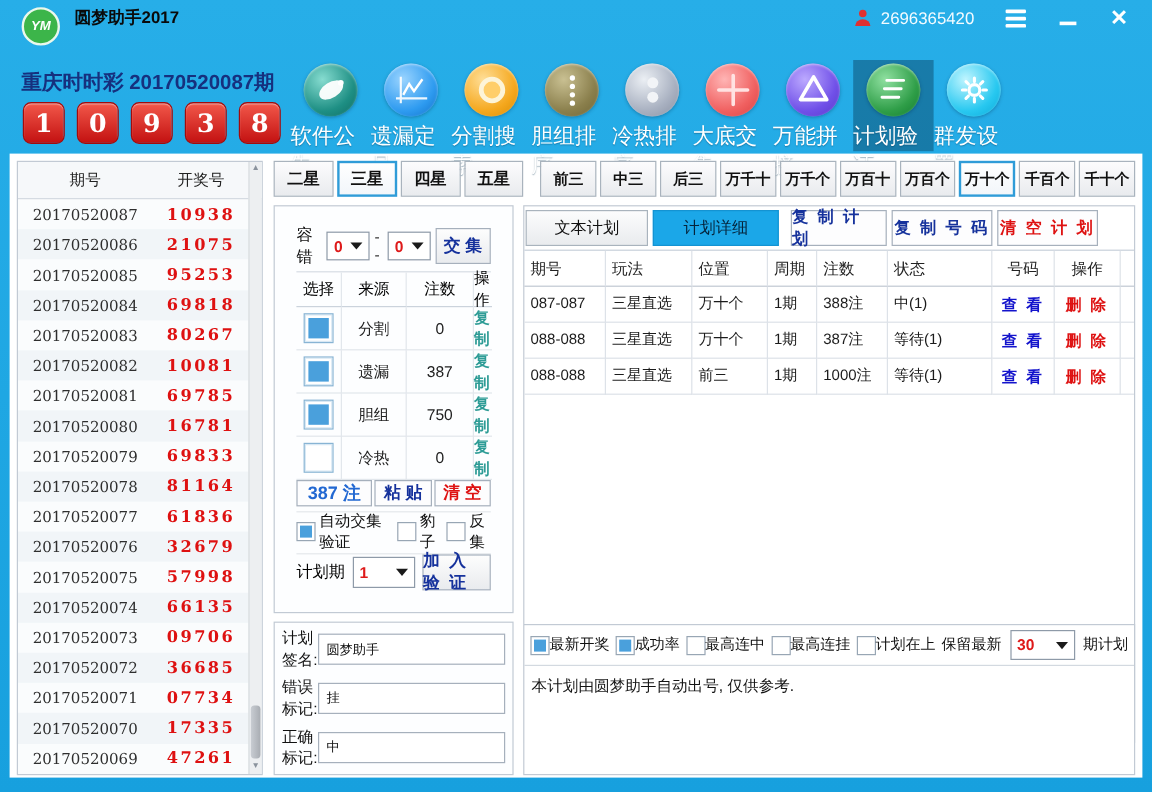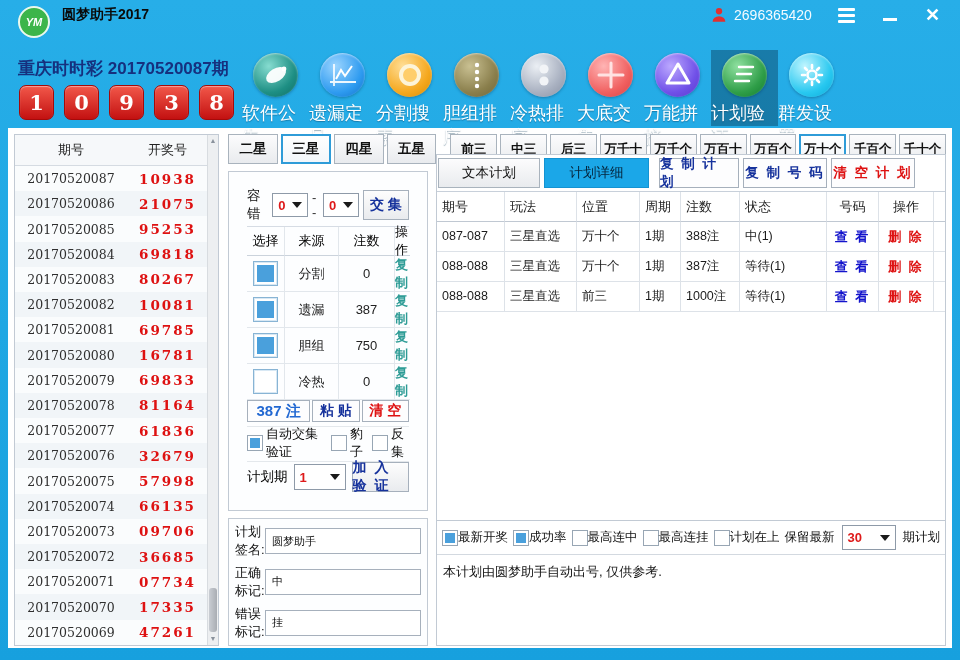--- a/index.html
+++ b/index.html
@@ -109,21 +109,21 @@
                    background:#FDFDFE;font-weight:bold;font-size:14px;}
   .result-bar .seg.count{flex:1.35;font-size:15px;}
   .opt-row{display:flex;align-items:center;height:32px;gap:4px;font-size:13px;color:#111;border-top:1px solid #E4E8EC;margin-top:4px;}
   .opt-row .grp{display:flex;align-items:center;gap:3px;}
   .period-row{display:flex;align-items:center;height:34px;gap:6px;border-top:1px solid #E4E8EC;margin-top:2px;}
   .period-row .lbl{font-size:13.5px;}
   .period-row .sel{width:52px;height:26px;}
   .btn-add{flex:1;height:30px;font-size:14px;letter-spacing:2px;}
 
   
-  .plan{position:absolute;left:436px;top:154px;width:510px;height:448px;border:1px solid #C2CAD4;
+  .plan{position:absolute;left:436px;top:171px;width:510px;height:448px;border:1px solid #C2CAD4;
         background:#FFFFFF;box-sizing:border-box;}
   .plan-tabs{display:flex;align-items:center;padding:4px 1px;gap:4px;height:36px;box-sizing:border-box;}
   .ptab{height:30px;display:flex;align-items:center;justify-content:center;font-size:13.5px;box-sizing:border-box;}
   .ptab.text{width:102px;background:linear-gradient(#FCFCFD,#E9EBEE);border:1px solid #A9B3BD;color:#111;}
   .ptab.detail{width:105px;background:#1BA7E8;border:1px solid #1493D2;color:#05233A;margin-right:6px;}
   .ptab.act{border:1px solid #A6B0BC;background:#FDFDFE;font-weight:bold;letter-spacing:2px;}
   .ptab.w80{width:80px;} .ptab.w84{width:84px;}
   .plan-grid{display:grid;grid-template-columns:68px 72px 63px 41px 59px 87px 52px 55px 1fr;
              border-top:1px solid #C8D0DA;}
   .plan-grid .c{height:30px;line-height:29px;padding:0 5px;box-sizing:border-box;font-size:12.5px;color:#1B1B1B;
@@ -510,26 +510,26 @@
       <div class="c"></div>
     </div>
   </div>
 
   <div class="sig">
     <div class="sig-row">
       <span class="lbl">计划签名:</span>
       <input value="圆梦助手" style="">
     </div>
     <div class="sig-row">
+      <span class="lbl">错误标记:</span>
+      <input value="挂" style="">
+    </div>
+    <div class="sig-row">
       <span class="lbl">正确标记:</span>
       <input value="中" style="">
-    </div>
-    <div class="sig-row">
-      <span class="lbl">错误标记:</span>
-      <input value="挂" style="">
     </div>
   </div>
 
   <div class="opts">
     <div class="opts-row">
       <span class="grp">
           <span class="cb checked"></span>
           <span>最新开奖</span>
         </span>
       <span class="grp">

